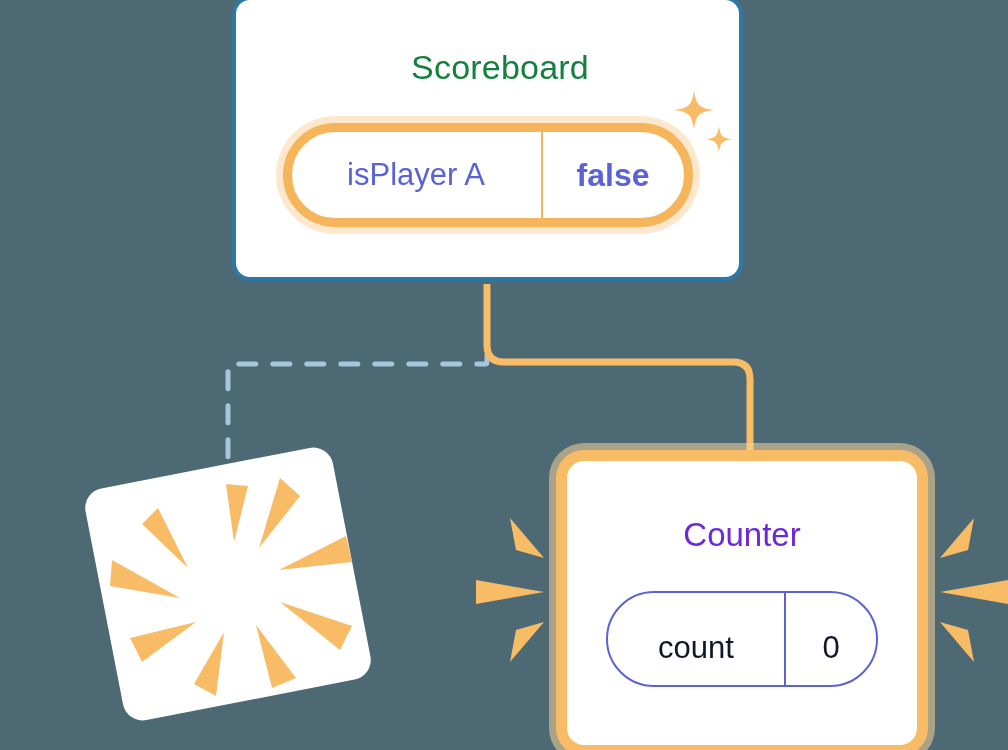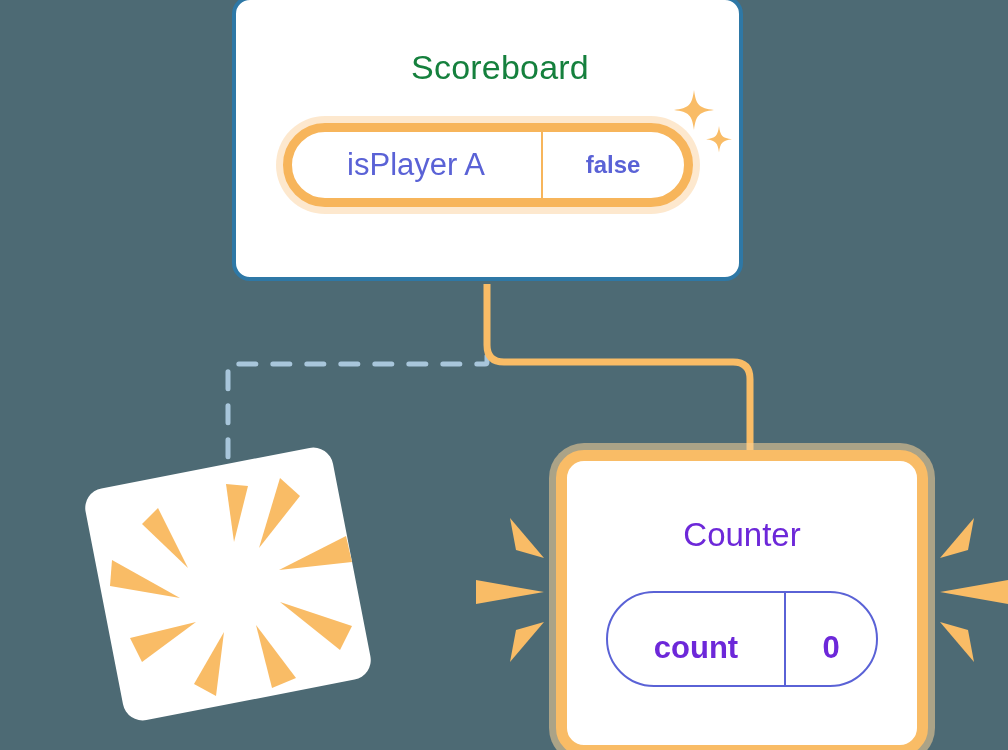--- a/index.html
+++ b/index.html
@@ -53,21 +53,21 @@
     padding-left: 25px;
   }
 
   
   #scoreboard-pill {
     position: absolute;
     left: 50%;
     transform: translateX(-50%);
     top: 123px;
     width: 410px;
-    height: 84px;
+    height: 104px;
     background: #ffffff;
     border: 9px solid #f7b55b;
     border-radius: 52px;
     box-sizing: border-box;
     box-shadow: 0 0 0 7px rgba(249,190,114,0.35);
     display: flex;
     align-items: stretch;
     overflow: hidden;
   }
   #scoreboard-pill .cell {
@@ -81,21 +81,21 @@
     font-size: 31px;
     font-weight: 400;
   }
   #scoreboard-pill .divider {
     flex: 0 0 2px;
     background: #f7b55b;
     align-self: stretch;
   }
   #scoreboard-pill .cell.val {
     flex: 1 1 auto;
-    font-size: 24px;
+    font-size: 32px;
     font-weight: 700;
   }
 
   
   #sparkles {
     position: absolute;
     left: 668px;
     top: 88px;
     width: 76px;
     height: 74px;
@@ -138,22 +138,22 @@
     border-radius: 48px;
     box-sizing: border-box;
     display: flex;
     align-items: stretch;
     overflow: hidden;
   }
   #counter-pill .cell {
     display: flex;
     align-items: center;
     justify-content: center;
-    color: #6d28d9;
-    font-weight: 700;
+    color: #0f172a;
+    font-weight: 400;
     margin-top: 17px;
   }
   #counter-pill .cell.key {
     flex: 0 0 176px;
     font-size: 31px;
   }
   #counter-pill .divider {
     flex: 0 0 2px;
     background: #5a62d6;
     align-self: stretch;

